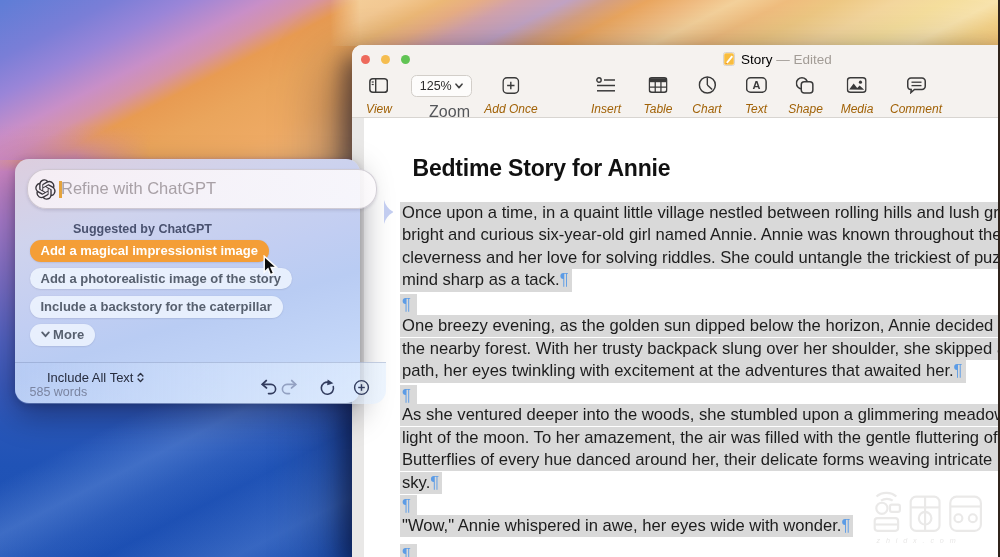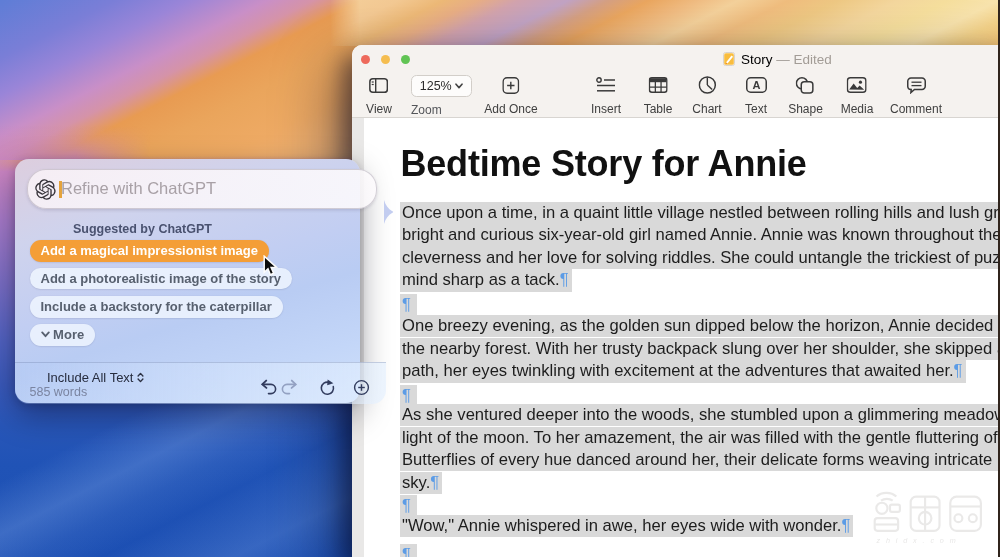--- a/index.html
+++ b/index.html
@@ -40,30 +40,30 @@
   #hdr{left:0;top:0;width:660px;height:72px;background:#f5f2ef;
        border-radius:10px 0 0 0;border-bottom:1px solid #d8d5d1;}
   .tl{width:9px;height:9px;border-radius:50%;top:10px;}
   #tlr{left:8.5px;background:#ee6a5c;}
   #tly{left:28.5px;background:#f5bd4f;}
   #tlg{left:48.5px;background:#61c454;}
   #title{left:389px;top:6.5px;width:300px;font-size:13.5px;color:#a29c96;white-space:nowrap;}
   #title b{color:#000000;font-weight:400;}
   .tbi{top:29px;text-align:center;color:#54565a;}
   .ico{height:22px;display:flex;align-items:center;justify-content:center;}
-  .tbi .lab{font-size:12px;margin-top:6px;color:#404040;}
+  .tbi .lab{font-size:12px;margin-top:6px;color:#a16207;font-style:italic;}
   .tbi svg{display:block;margin:0 auto;}
   #zoomBtn{left:59px;top:30px;width:59px;height:20px;border:1px solid #d2cec9;border-radius:5.5px;
      background:#fdfcfb;font-size:12.5px;color:#2c2c2c;text-align:center;line-height:20px;}
-  #zoomLab{left:59px;top:57.5px;width:59px;text-align:left;font-size:12px;color:#54565a;}
+  #zoomLab{left:59px;top:57.5px;width:59px;text-align:right;font-size:16px;color:#54565a;}
 
   
   #doc{left:0px;top:73px;width:660px;height:439px;background:#ffffff;overflow:hidden;}
   #lstrip{left:0;top:0;width:12px;height:439px;background:#e9e8e7;}
-  h1{position:absolute;left:48.5px;top:-82px;margin:0;font-size:36px;color:#111;
+  h1{position:absolute;left:48.5px;top:-82px;margin:12px;font-size:23px;color:#111;
      letter-spacing:-0.2px;}
   .ln{position:absolute;left:50px;height:22.4px;font-size:16.6px;color:#1d1d1d;
       white-space:nowrap;line-height:22.4px;}
   .sel{background:#d9d9d9;margin-left:-2px;padding-left:2px;display:inline-block;height:22.4px;line-height:22.4px;}
   .pc{color:#5c9ce6;}
   .bl .sel{padding-right:3px;}
   .only .sel{padding-right:6px;}
 
   
   #pop{left:15px;top:159px;width:345px;height:244px;border-radius:14px;

